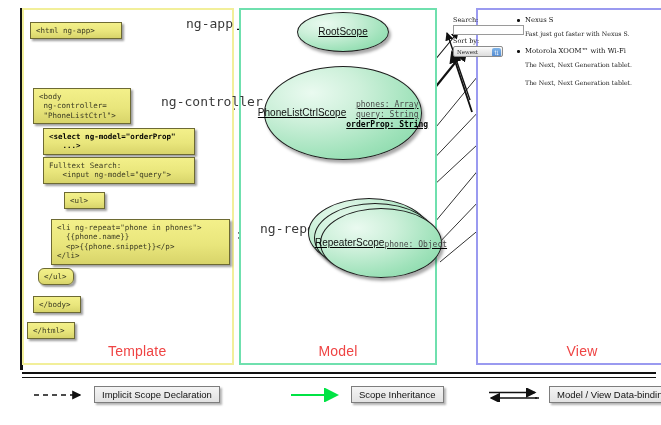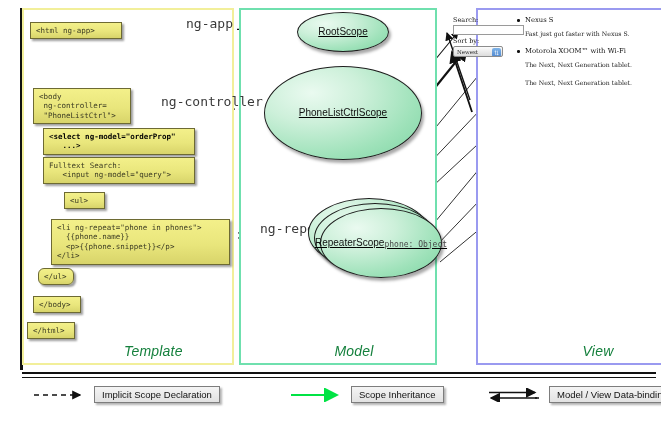--- a/index.html
+++ b/index.html
@@ -12,22 +12,22 @@
 
   
   #wires{position:absolute;left:0;top:0;width:661px;height:425px;pointer-events:none;}
 
   
   .panel{position:absolute;box-sizing:border-box;background:#fff;}
   .panel-template{left:22px;top:8px;width:212px;height:357px;border:2px solid #f2ef9a;}
   .panel-model{left:239px;top:8px;width:198px;height:357px;border:2px solid #6fe0ae;}
   .panel-view{left:443px;top:8px;width:212px;height:357px;border:2px solid #9a9af0;margin-left:33px;}
   .panel-label{
-    position:absolute;bottom:4px;left:16px;width:100%;text-align:center;
-    font-size:14px;color:#15803d;letter-spacing:.2px;font-style:italic;
+    position:absolute;bottom:4px;left:0;width:100%;text-align:center;
+    font-size:14px;color:#ef4444;letter-spacing:.2px;
   }
   .panel-template .panel-label{text-align:left;padding-left:84px;}
 
   
   .vrule{position:absolute;left:20px;top:8px;width:3px;height:362px;background:#111;}
   .hrule{position:absolute;left:22px;width:634px;height:2px;background:#111;}
   .hrule-a{top:372px;}
   .hrule-b{top:377px;height:1px;background:#111;}
 
   
@@ -230,20 +230,23 @@
   <div class="edge-label" style="left:245px;top:221px;">ng-repeat</div>
 
   <div class="ellipse" id="root-scope">
     <div class="ell-title">Root</div>
     <div class="ell-title">Scope</div>
   </div>
 
   <div class="ellipse" id="phonelist-scope">
     <div class="ell-title">PhoneListCtrl</div>
     <div class="ell-title">Scope</div>
+    <div class="ell-props"><span>phones: Array
+query: String
+</span><b>orderProp: String</b></div>
   </div>
 
   <div class="ellipse" id="rep-back2"></div>
   <div class="ellipse" id="rep-back1"></div>
   <div class="ellipse" id="repeater-scope">
     <div class="ell-title">Repeater</div>
     <div class="ell-title">Scope</div>
     <div class="ell-props">phone: Object</div>
   </div>
 

